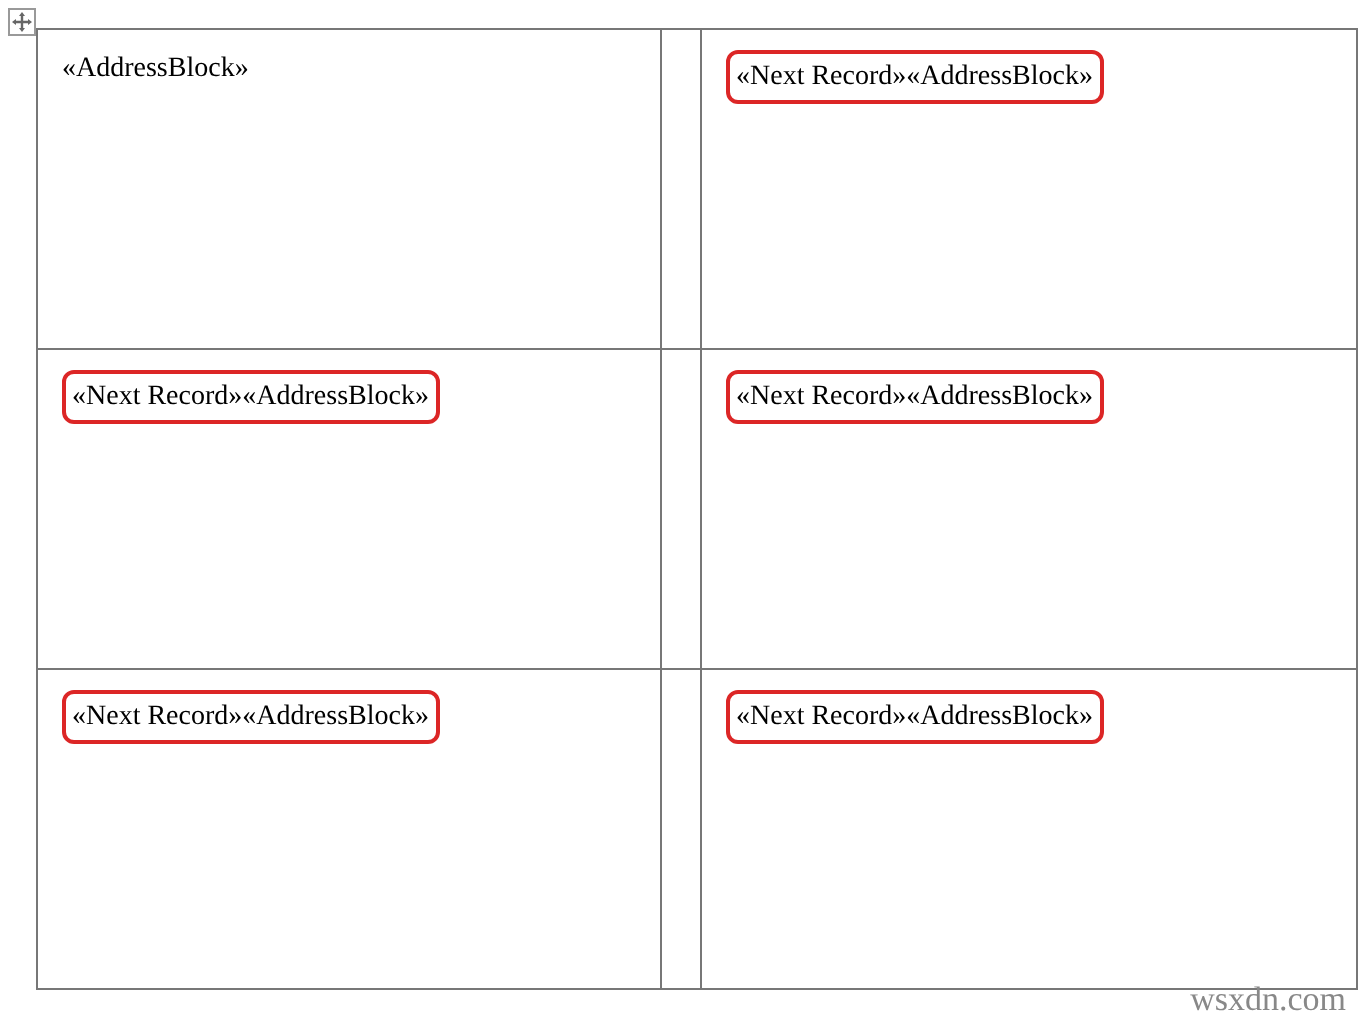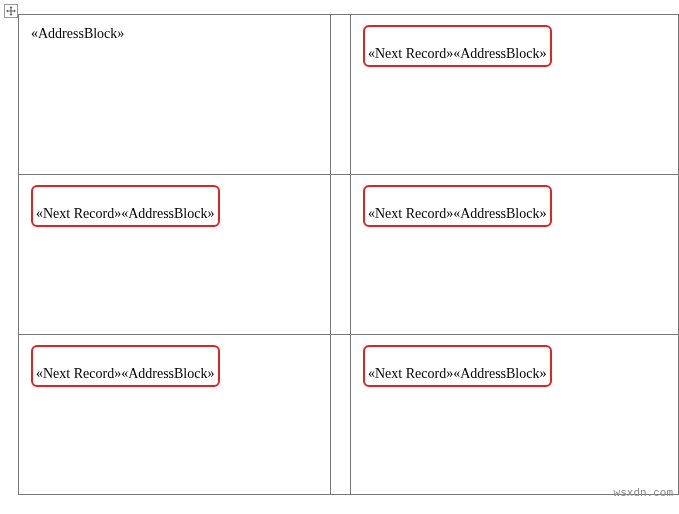--- a/index.html
+++ b/index.html
@@ -49,31 +49,31 @@
     .merge-field {
       display: inline;
       color: #000;
       font-size: 14px;
       font-family: Liberation Serif, serif;
     }
     .hl {
       display: inline-block;
       border: 2px solid #dc2626;
       border-radius: 6px;
-      padding: 19px 4px 2px 3px;
+      padding: 3px 4px 2px 3px;
       line-height: 1.2;
       text-align: right;
     }
     .watermark {
       position: absolute;
       right: 6px;
-      bottom: 15px;
-      font-size: 11px;
+      bottom: 4px;
+      font-size: 17px;
       color: #888;
-      font-family: Liberation Mono, monospace;
+      font-family: Liberation Serif, serif;
     }
   </style>
 </head>
 <body>
 
 <div class="table-anchor">
   <svg width="10" height="10" viewBox="0 0 10 10">
     <path d="M5 0 L6.5 2 H5.6 V4.4 H8 V3.5 L10 5 L8 6.5 V5.6 H5.6 V8 H6.5 L5 10 L3.5 8 H4.4 V5.6 H2 V6.5 L0 5 L2 3.5 V4.4 H4.4 V2 H3.5 Z" fill="#666"></path>
   </svg>
 </div>

